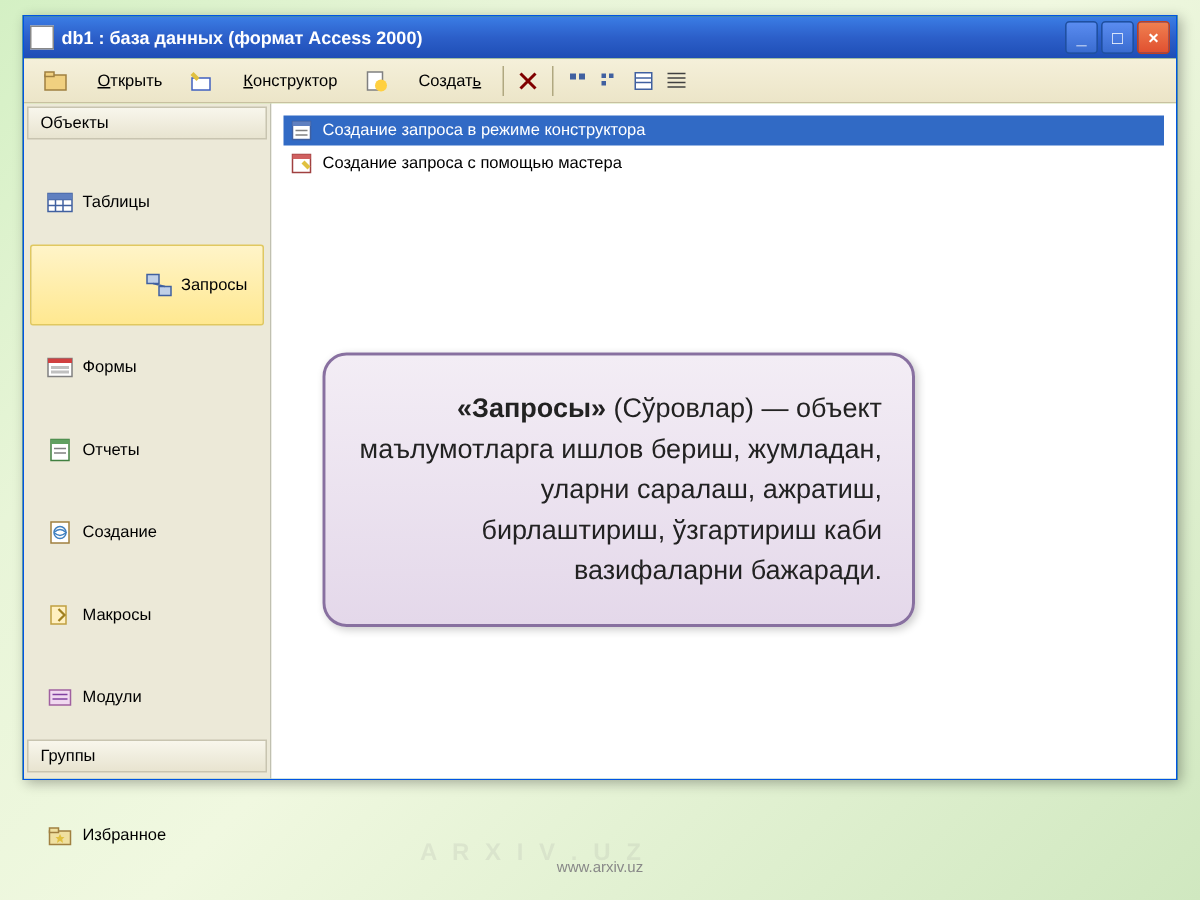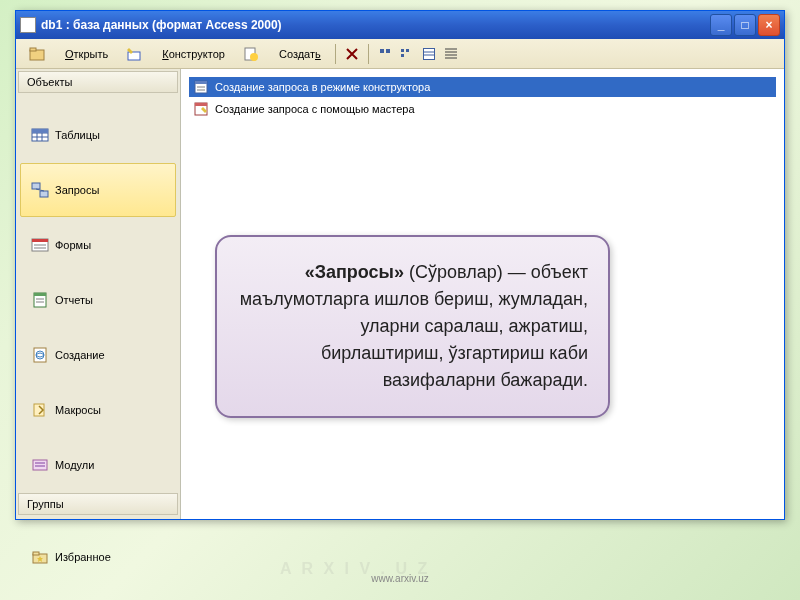--- a/index.html
+++ b/index.html
@@ -132,20 +132,21 @@
       gap: 6px;
       padding: 18px 10px;
       cursor: pointer;
       border: 1px solid transparent;
       margin: 1px 2px;
     }
     .sidebar-item.selected {
       background: linear-gradient(to bottom, #fff4c8, #ffe890);
       border: 1px solid #e0c860;
       border-radius: 2px;
+      justify-content: flex-end;
     }
     .sb-icon {
       width: 18px;
       height: 16px;
       display: inline-block;
     }
     
     .main-panel {
       flex: 1;
       background: #fff;

